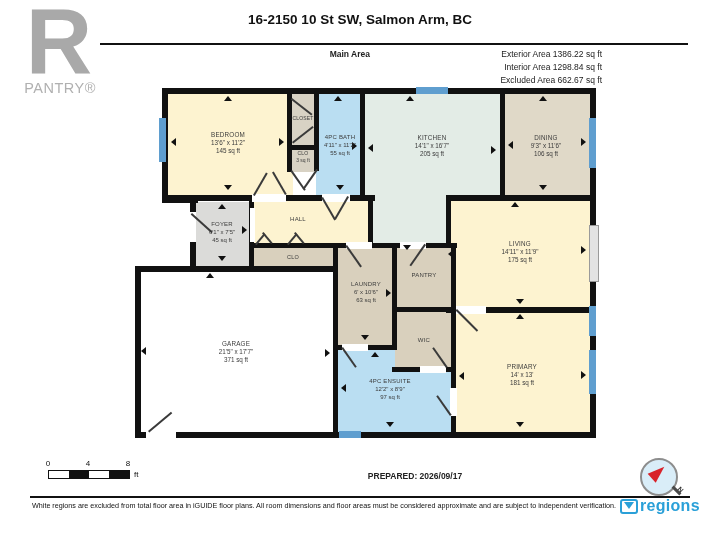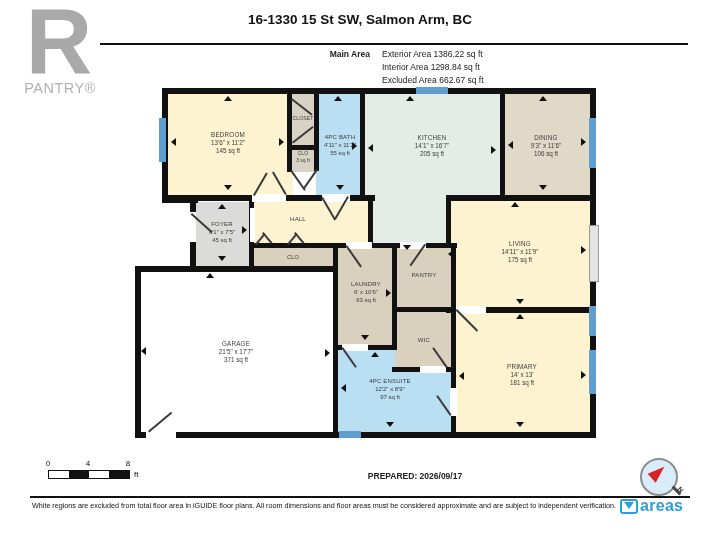--- a/index.html
+++ b/index.html
@@ -3,21 +3,21 @@
 <meta charset="utf-8">
 <style>
   html,body{margin:0;padding:0;}
   body{width:720px;height:540px;position:relative;background:#ffffff;
        font-family:"Liberation Sans", sans-serif;overflow:hidden;}
   .abs{position:absolute;}
   
   #title{left:0;top:12px;width:720px;text-align:center;font-size:13.5px;font-weight:bold;color:#111;}
   #header-line{left:100px;top:43px;width:588px;height:2px;background:#111;}
   #floor-label{left:250px;top:49px;width:120px;text-align:right;font-size:8.5px;font-weight:bold;color:#222;}
-  .area-line{left:382px;width:220px;font-size:8.5px;color:#222;height:13px;}
+  .area-line{left:382px;width:220px;font-size:8.5px;color:#222;height:13px;text-align:right;}
   
   #realtor-r{left:24px;top:2px;width:70px;height:78px;font-size:92px;font-weight:900;
              color:#a9a9a9;line-height:78px;text-align:center;}
   #realtor-text{left:12px;top:80px;width:96px;text-align:center;font-size:14.5px;color:#b0b0b0;letter-spacing:0.5px;}
   
   #plan{left:0;top:0;width:720px;height:540px;}
   .room{position:absolute;}
   .wall{position:absolute;background:#111;}
   .win{position:absolute;background:#5f9ecf;}
   .gap{position:absolute;background:#fff;}
@@ -44,21 +44,21 @@
   #iguide-icon{width:14px;height:11px;border:2px solid #2aa0d8;border-radius:3px;position:relative;margin-right:2px;}
   #iguide-icon .tri{position:absolute;left:2px;top:1.5px;width:0;height:0;border-left:5px solid transparent;
      border-right:5px solid transparent;border-top:7px solid #2aa0d8;}
   #iguide-text{font-size:16px;font-weight:bold;color:#2aa0d8;letter-spacing:0.3px;}
 </style>
 </head>
 <body>
 
 <div class="abs" id="realtor-r">R</div>
 <div class="abs" id="realtor-text">PANTRY®</div>
-<div class="abs" id="title">16-1330 15 St SW, Salmon Arm, BC</div>
+<div class="abs" id="title">16-2150 10 St SW, Salmon Arm, BC</div>
 <div class="abs" id="header-line"></div>
 <div class="abs" id="floor-label">Main Area</div>
 <div class="abs area-line" style="top:49px;">Exterior Area 1386.22 sq ft</div>
 <div class="abs area-line" style="top:62px;">Interior Area 1298.84 sq ft</div>
 <div class="abs area-line" style="top:75px;">Excluded Area 662.67 sq ft</div>
 
 <div class="abs" id="plan">
     <div class="room" style="left: 165px; top: 91px; width: 128px; height: 107px; background: rgb(253, 243, 208);"></div>
     <div class="room" style="left: 290px; top: 91px; width: 27px; height: 57px; background: rgb(216, 210, 196);"></div>
     <div class="room" style="left: 290px; top: 148px; width: 27px; height: 24px; background: rgb(216, 210, 196);"></div>
@@ -261,14 +261,14 @@
 <div class="abs" id="compass"></div>
 <div class="abs" id="compass-arrow"></div>
 <div class="abs" id="compass-handle"></div>
 <div class="abs" id="compass-n">N</div>
 <div class="abs" id="footer-line"></div>
 <div class="abs" id="disclaimer">White regions are excluded from total floor area in iGUIDE floor plans. All room dimensions and floor areas must be considered approximate and are subject to independent verification.</div>
 <div class="abs" id="iguide">
   <span id="iguide-icon">
       <span class="tri"></span>
     </span>
-  <span id="iguide-text">areas</span>
+  <span id="iguide-text">regions</span>
 </div>
 
 </body></html>

